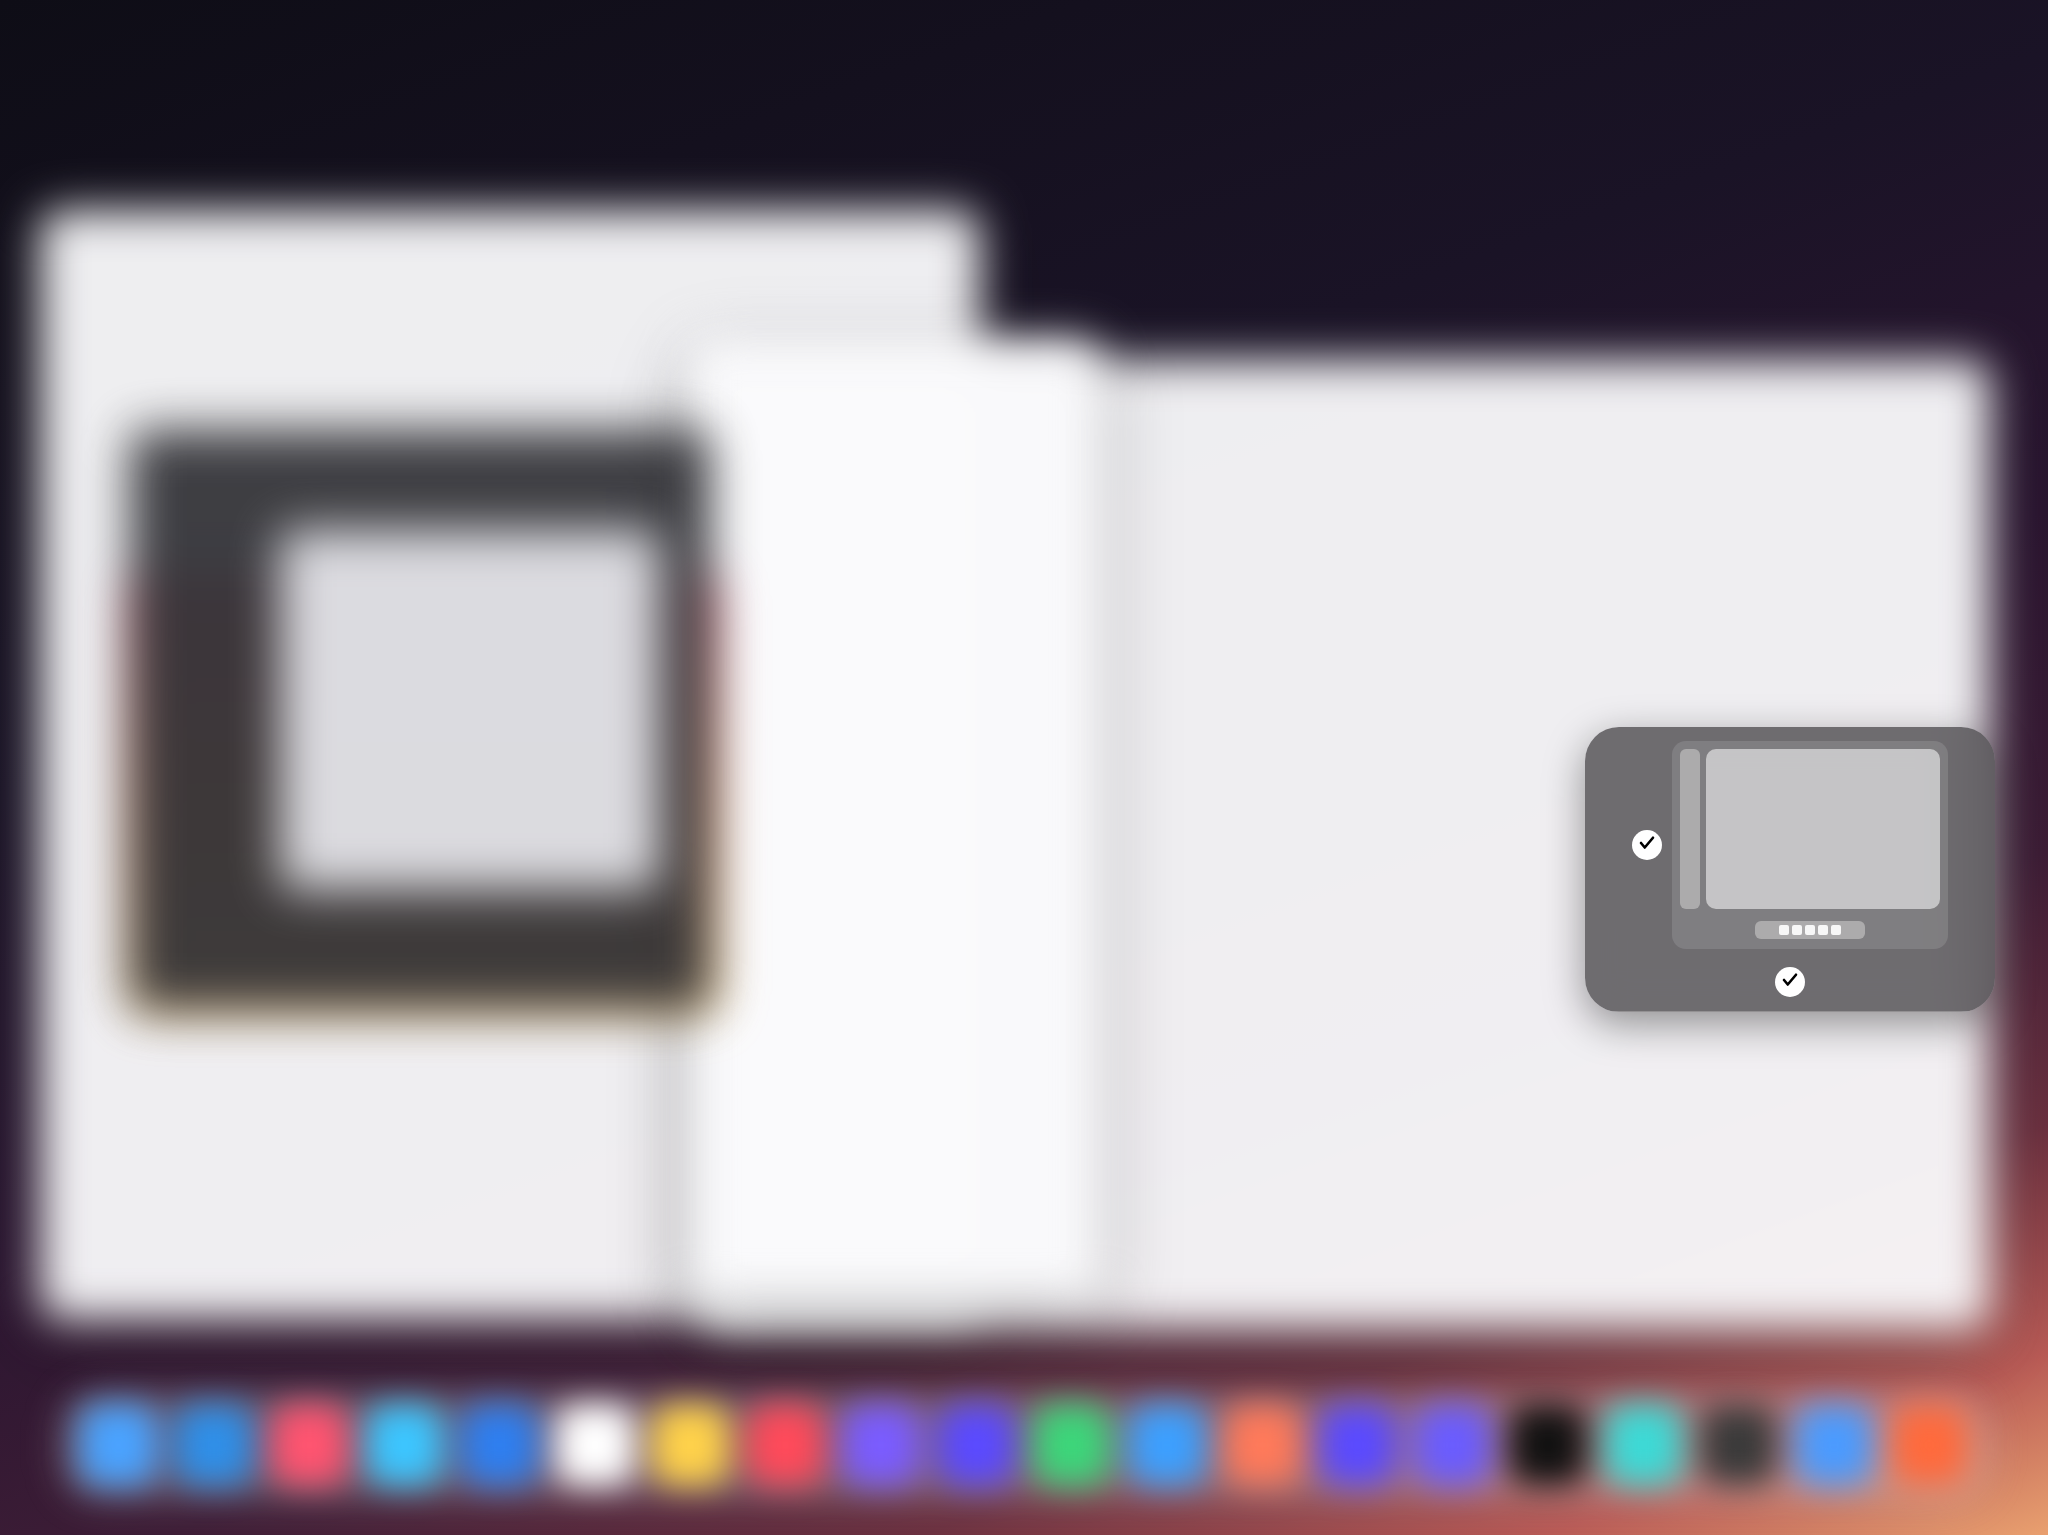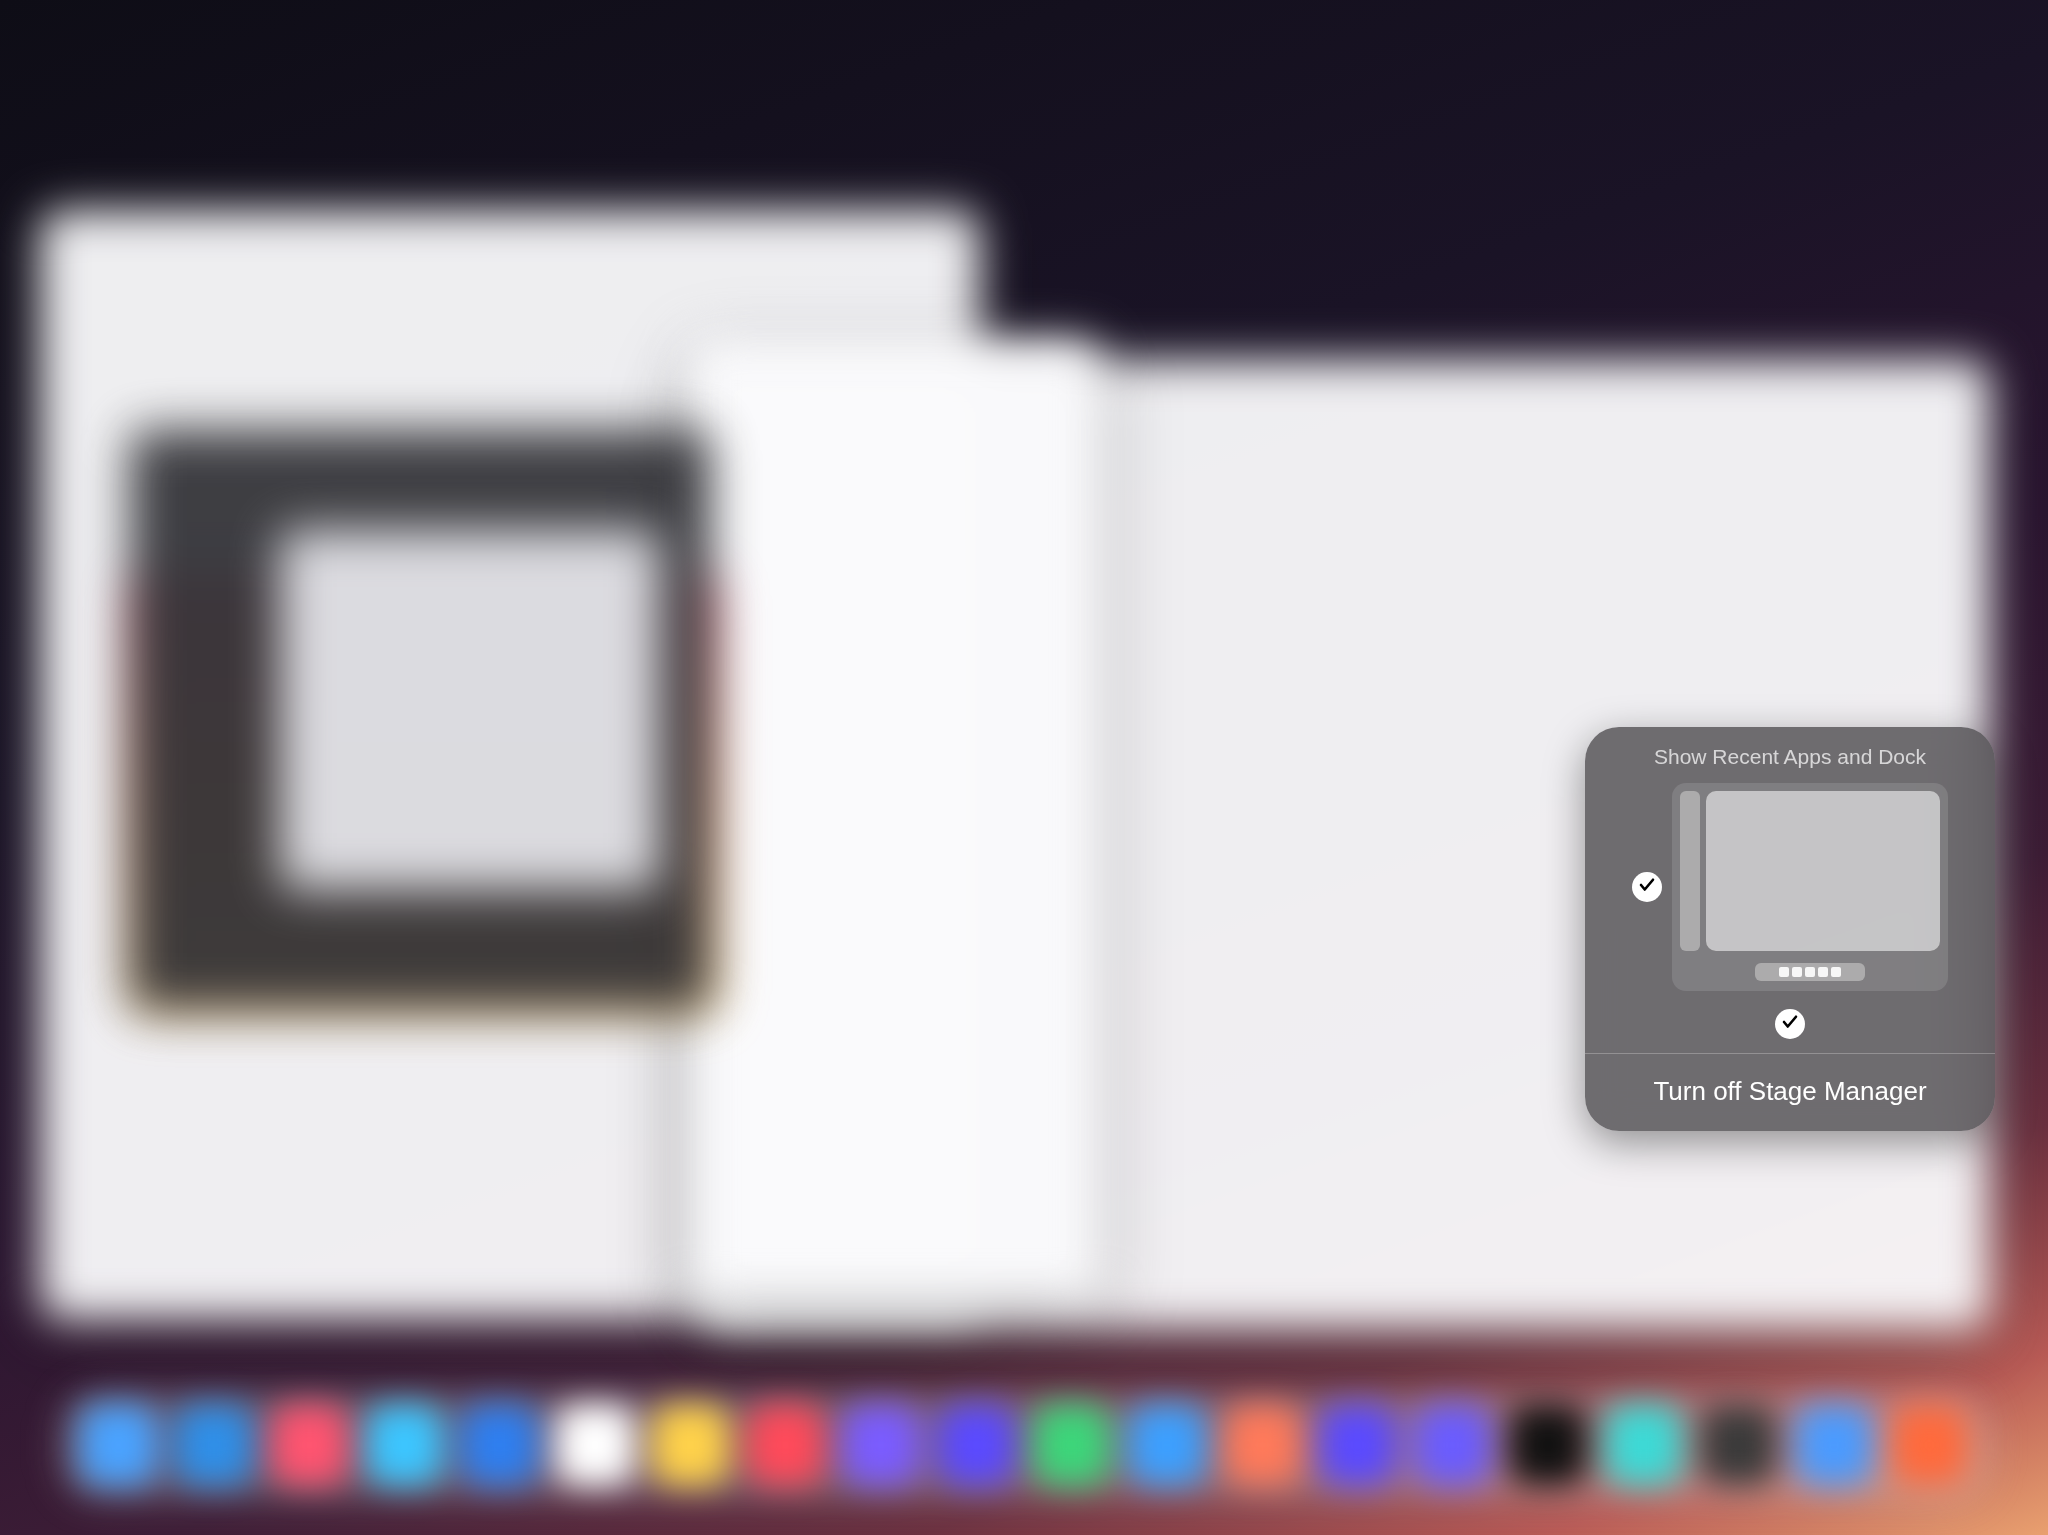--- a/index.html
+++ b/index.html
@@ -65,21 +65,20 @@
       <span style="background: rgb(90, 74, 255);"></span>
       <span style="background: rgb(106, 92, 255);"></span>
       <span style="background: rgb(17, 17, 17);"></span>
       <span style="background: rgb(60, 218, 214);"></span>
       <span style="background: rgb(58, 58, 58);"></span>
       <span style="background: rgb(74, 155, 255);"></span>
       <span style="background: rgb(255, 106, 60);"></span>
     </div>
 
   <div class="popover">
-    <div class="popover-header">Show Recent Apps and Dock</div>
 
     <div class="preview-row">
       <div class="check">
         <span>
           <svg viewBox="0 0 24 24" fill="none" stroke="#000" stroke-width="3.5" stroke-linecap="round" stroke-linejoin="round">
               <polyline points="4 12 9 18 20 5"></polyline>
             </svg>
         </span>
       </div>
       <div class="preview">
@@ -104,16 +103,15 @@
         <span>
           <svg viewBox="0 0 24 24" fill="none" stroke="#000" stroke-width="3.5" stroke-linecap="round" stroke-linejoin="round">
               <polyline points="4 12 9 18 20 5"></polyline>
             </svg>
         </span>
       </div>
     </div>
 
     <div class="divider"></div>
 
-    <div class="action">Turn off Stage Manager</div>
   </div>
 
 </div>
 
 </body></html>

